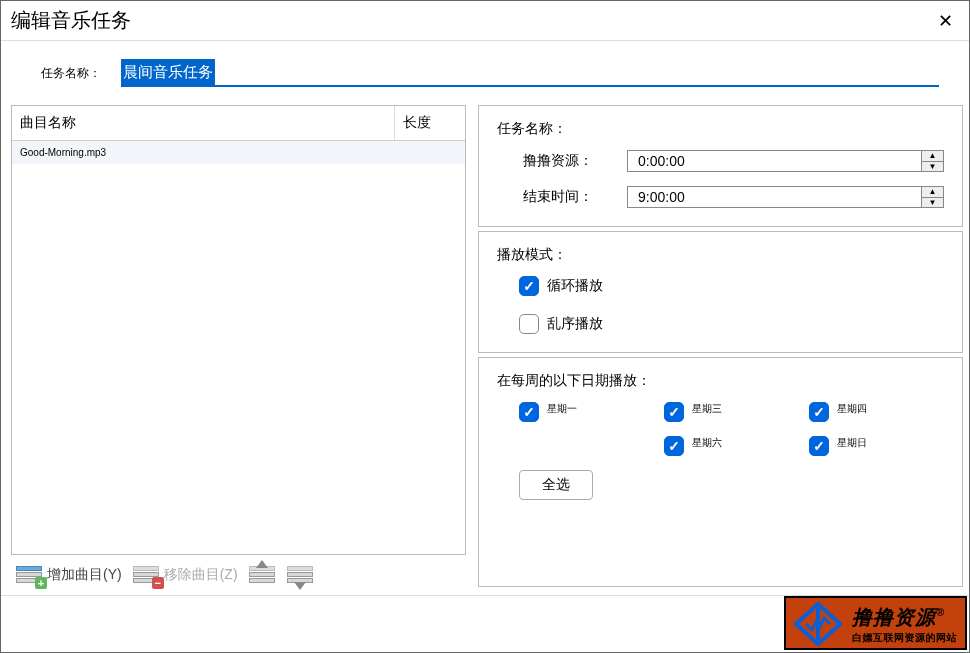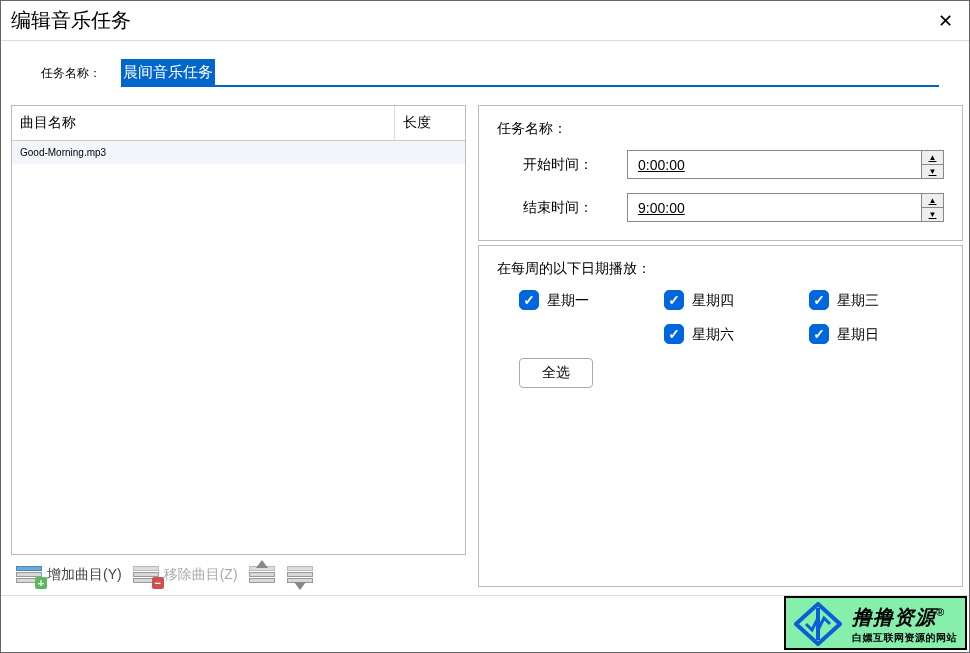--- a/index.html
+++ b/index.html
@@ -37,37 +37,37 @@
 .minus { position: absolute; right: -4px; bottom: -4px; width: 12px; height: 12px; background: #d05050; color: #fff; font-size: 11px; font-weight: bold; display: flex; align-items: center; justify-content: center; border-radius: 2px; }
 .arrow-up, .arrow-down { position: absolute; left: 50%; transform: translateX(-50%); width: 0; height: 0; border-left: 6px solid transparent; border-right: 6px solid transparent; }
 .arrow-up { top: -5px; border-bottom: 8px solid #888; }
 .arrow-down { bottom: -5px; border-top: 8px solid #888; }
 .right { flex: 1; display: flex; flex-direction: column; }
 .fieldset { border: 1px solid #bbb; padding: 14px 18px 18px; margin-bottom: 4px; }
 .legend { font-size: 14px; margin-bottom: 12px; display: block; }
 .time-row { display: flex; align-items: center; gap: 24px; margin-left: 26px; margin-bottom: 14px; }
 .time-row:last-child { margin-bottom: 0; }
 .time-row label { width: 80px; font-size: 14px; }
-.spinner { flex: 1; border: 1px solid #888; display: flex; align-items: stretch; height: 29px; background: #fff; text-decoration: underline; }
+.spinner { flex: 1; border: 1px solid #888; display: flex; align-items: stretch; height: 22px; background: #fff; }
 .spinner input { flex: 1; border: none; padding: 0 10px; font-size: 14px; outline: none; }
 .spin-btns { width: 22px; display: flex; flex-direction: column; border-left: 1px solid #888; }
 .spin-btns div { flex: 1; display: flex; align-items: center; justify-content: center; background: #eee; font-size: 8px; cursor: pointer; border-bottom: 1px solid #888; }
 .spin-btns div:last-child { border-bottom: none; }
 .chk-row { display: flex; align-items: center; gap: 8px; margin-left: 22px; margin-bottom: 18px; font-size: 14px; }
 .chk-row:last-child { margin-bottom: 0; }
 .chk { width: 20px; height: 20px; border: 1.5px solid #888; border-radius: 5px; display: inline-flex; align-items: center; justify-content: center; cursor: pointer; }
 .chk.checked { background: #0066dd; border-color: #0066dd; }
 .chk.checked::after { content: "✓"; color: #fff; font-size: 14px; font-weight: bold; }
 .days-grid { display: grid; grid-template-columns: repeat(3, 1fr); gap: 14px 10px; margin-left: 22px; align-items: center; }
-.day-item { display: flex; align-items: flex-end; gap: 8px; font-size: 14px; }
+.day-item { display: flex; align-items: flex-start; gap: 8px; font-size: 10px; }
 .select-all-btn { border: 1px solid #aaa; border-radius: 4px; padding: 5px 22px; font-size: 14px; background: #fff; cursor: pointer; justify-self: start; }
 .footer { display: flex; justify-content: flex-end; align-items: center; padding: 12px 16px 12px; gap: 12px; border-top: 1px solid #ddd; position: relative; }
 .ok-btn { border: 1px solid #aaa; border-radius: 4px; padding: 6px 8px 6px 8px; display: flex; align-items: center; gap: 4px; font-size: 14px; background: #fff; cursor: pointer; }
 .check-green { color: #2a9d2a; font-weight: bold; font-size: 14px; }
-.watermark { position: absolute; right: 2px; bottom: 2px; border: 2px solid #000; background: #86efac; padding: 4px 8px 2px; display: flex; align-items: center; gap: 10px; }
+.watermark { position: absolute; right: 2px; bottom: 2px; border: 2px solid #000; background: #c2410c; padding: 4px 8px 2px; display: flex; align-items: center; gap: 10px; }
 .wm-logo { width: 48px; height: 44px; }
 .wm-text { display: flex; flex-direction: column; align-items: flex-start; }
 .wm-big { font-size: 20px; font-weight: 900; letter-spacing: 1px; font-style: italic; }
 .wm-small { font-size: 10px; font-weight: bold; letter-spacing: 0.5px; }
 .wm-r { font-size: 11px; vertical-align: super; }
 </style>
 </head>
 <body>
 
 <div class="window">
@@ -141,56 +141,67 @@
             <span class="arrow-down"></span>
           </span>
         </div>
       </div>
     </div>
 
     <div class="right">
       <div class="fieldset">
         <span class="legend">任务名称：</span>
         <div class="time-row">
-          <label>开始时间：</label>
+          <label>撸撸资源：</label>
           <div class="spinner">
             <input value="0:00:00" style="">
             <div class="spin-btns">
               <div>▲</div>
               <div>▼</div>
             </div>
           </div>
         </div>
         <div class="time-row">
           <label>结束时间：</label>
           <div class="spinner">
             <input value="9:00:00" style="">
             <div class="spin-btns">
               <div>▲</div>
               <div>▼</div>
             </div>
           </div>
         </div>
       </div>
 
+      <div class="fieldset">
+        <span class="legend">播放模式：</span>
+        <div class="chk-row">
+          <span class="chk checked"></span>
+          <span>循环播放</span>
+        </div>
+        <div class="chk-row">
+          <span class="chk"></span>
+          <span>乱序播放</span>
+        </div>
+      </div>
 
       <div class="fieldset" style="flex:1">
         <span class="legend">在每周的以下日期播放：</span>
         <div class="days-grid">
           <div class="day-item">
               <span class="chk checked"></span>
               <span>星期一</span>
             </div>
           <div class="day-item">
               <span class="chk checked"></span>
+              <span>星期三</span>
+            </div>
+          <div class="day-item">
+              <span class="chk checked"></span>
               <span>星期四</span>
-            </div>
-          <div class="day-item">
-              <span class="chk checked"></span>
-              <span>星期三</span>
             </div>
           <div class="day-item"></div>
           <div class="day-item">
               <span class="chk checked"></span>
               <span>星期六</span>
             </div>
           <div class="day-item">
               <span class="chk checked"></span>
               <span>星期日</span>
             </div>

